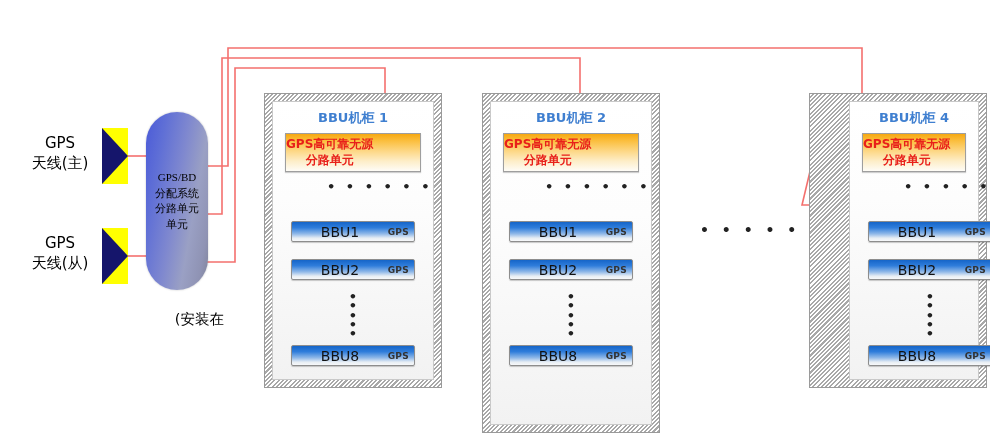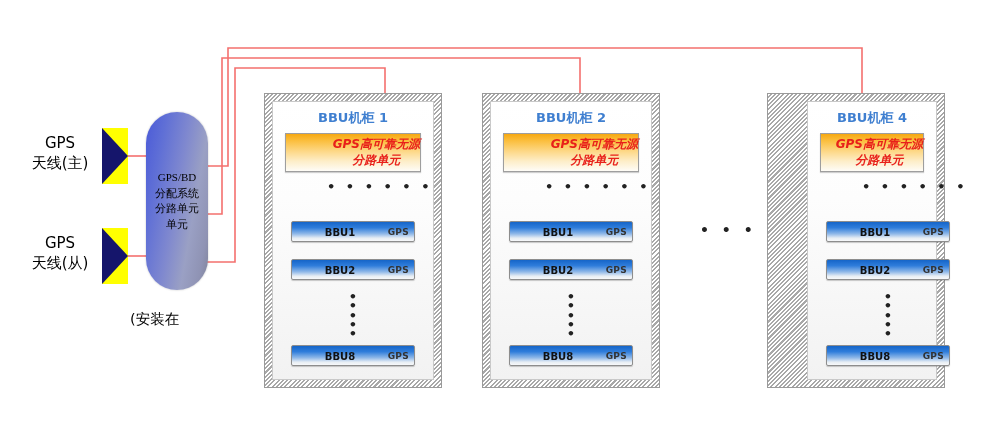--- a/index.html
+++ b/index.html
@@ -39,21 +39,21 @@
     border-radius:34px;
     background:linear-gradient(100deg,#4a5ad8 0%,#5f6fd6 22%,#7f88cf 48%,#9aa0c4 70%,#8f93b4 88%,#7e8298 100%);
     box-shadow:0 0 2px rgba(0,0,0,.25);
   }
   .capsule .txt{
     position:absolute;left:0;right:0;top:50%;transform:translateY(-50%);
     text-align:center;font-size:11px;line-height:1.42;color:#000;
     font-family:Liberation Serif, serif;
   }
   .capsule-note{
-    position:absolute;text-align:left;font-size:14.5px;line-height:1.35;color:#000;
+    position:absolute;text-align:right;font-size:14.5px;line-height:1.35;color:#000;
     font-family:"DejaVu Sans","Liberation Sans",sans-serif;white-space:nowrap;
   }
 
   
   .cabinet{
     position:absolute;
     background:
       repeating-linear-gradient(135deg,
         #ffffff 0px,#ffffff 1.5px,
         #a8a8a8 1.5px,#a8a8a8 3px);
@@ -71,37 +71,37 @@
     position:absolute;left:0;right:0;top:7px;text-align:center;
     font-size:13px;font-weight:700;color:#3f7fd0;
     font-family:"DejaVu Sans","Liberation Sans",sans-serif;
   }
   .splitter{
     position:absolute;
     background:linear-gradient(180deg,#f6a811 0%,#fbbe3d 18%,#fdd98a 48%,#fdeec9 74%,#fefcf7 100%);
     border:1px solid #9e9e9e;
     box-shadow:0 1px 1px rgba(0,0,0,.18);
     box-sizing:border-box;
-    display:flex;align-items:center;justify-content:flex-end;font-style:italic;
+    display:flex;align-items:center;justify-content:flex-start;
   }
   .splitter .stxt{
     text-align:center;font-size:12px;font-weight:700;color:#e8201a;line-height:1.32;
     font-family:"DejaVu Sans","Liberation Sans",sans-serif;
   }
   .bbu{
     position:absolute;height:21px;
     background:linear-gradient(180deg,#1565c8 0%,#2f7ddb 30%,#8fb8e8 62%,#e8eef4 85%,#f7f8fa 100%);
     border:1px solid #8d8d8d;
     border-radius:2px;
     box-shadow:0 1px 1px rgba(0,0,0,.2);
     box-sizing:border-box;
   }
   .bbu .name{
     position:absolute;left:0;right:0;top:50%;transform:translateY(-50%);
-    text-align:center;font-size:10px;font-weight:700;color:#111;
+    text-align:center;font-size:14px;font-weight:400;color:#111;
     font-family:"DejaVu Sans","Liberation Sans",sans-serif;
     padding-right:26px;
   }
   .bbu .gps{
     position:absolute;right:5px;top:50%;transform:translateY(-50%);
     font-size:9px;font-weight:700;color:#333;letter-spacing:.3px;
     font-family:"DejaVu Sans","Liberation Sans",sans-serif;
   }
   .hdots{
     position:absolute;font-size:13px;font-weight:700;color:#222;
@@ -215,21 +215,21 @@
 
       <div class="vdots" style="left:18px;top:190px;width:124px;">•<br>•<br>•<br>•<br>•</div>
 
       <div class="bbu" style="left:18px;top:243px;width:124px;">
         <span class="name">BBU8</span>
         <span class="gps">GPS</span>
       </div>
     </div>
   </div>
 
-  <div class="cabinet" style="left:482px;top:93px;width:178px;height:295px;">
+  <div class="cabinet" style="left:482px;top:93px;width:178px;height:340px;">
     <div class="cab-inner">
       <div class="cab-title">BBU机柜 2</div>
 
       <div class="splitter" style="left:12px;top:31px;right:12px;height:39px;">
         <div class="stxt">
           <div>GPS高可靠无源</div>
           <div>分路单元</div>
         </div>
       </div>
 
@@ -248,21 +248,21 @@
 
       <div class="bbu" style="left:18px;top:243px;width:124px;">
         <span class="name">BBU8</span>
         <span class="gps">GPS</span>
       </div>
     </div>
   </div>
 
   <div class="gap-dots" style="left:700px;top:222px;">• • • • • •</div>
 
-  <div class="cabinet" style="left:767px;top:93px;width:178px;height:295px;padding-left:39px;">
+  <div class="cabinet" style="left:809px;top:93px;width:178px;height:295px;padding-left:39px;">
     <div class="cab-inner">
       <div class="cab-title">BBU机柜 4</div>
 
       <div class="splitter" style="left:12px;top:31px;right:12px;height:39px;">
         <div class="stxt">
           <div>GPS高可靠无源</div>
           <div>分路单元</div>
         </div>
       </div>
 

